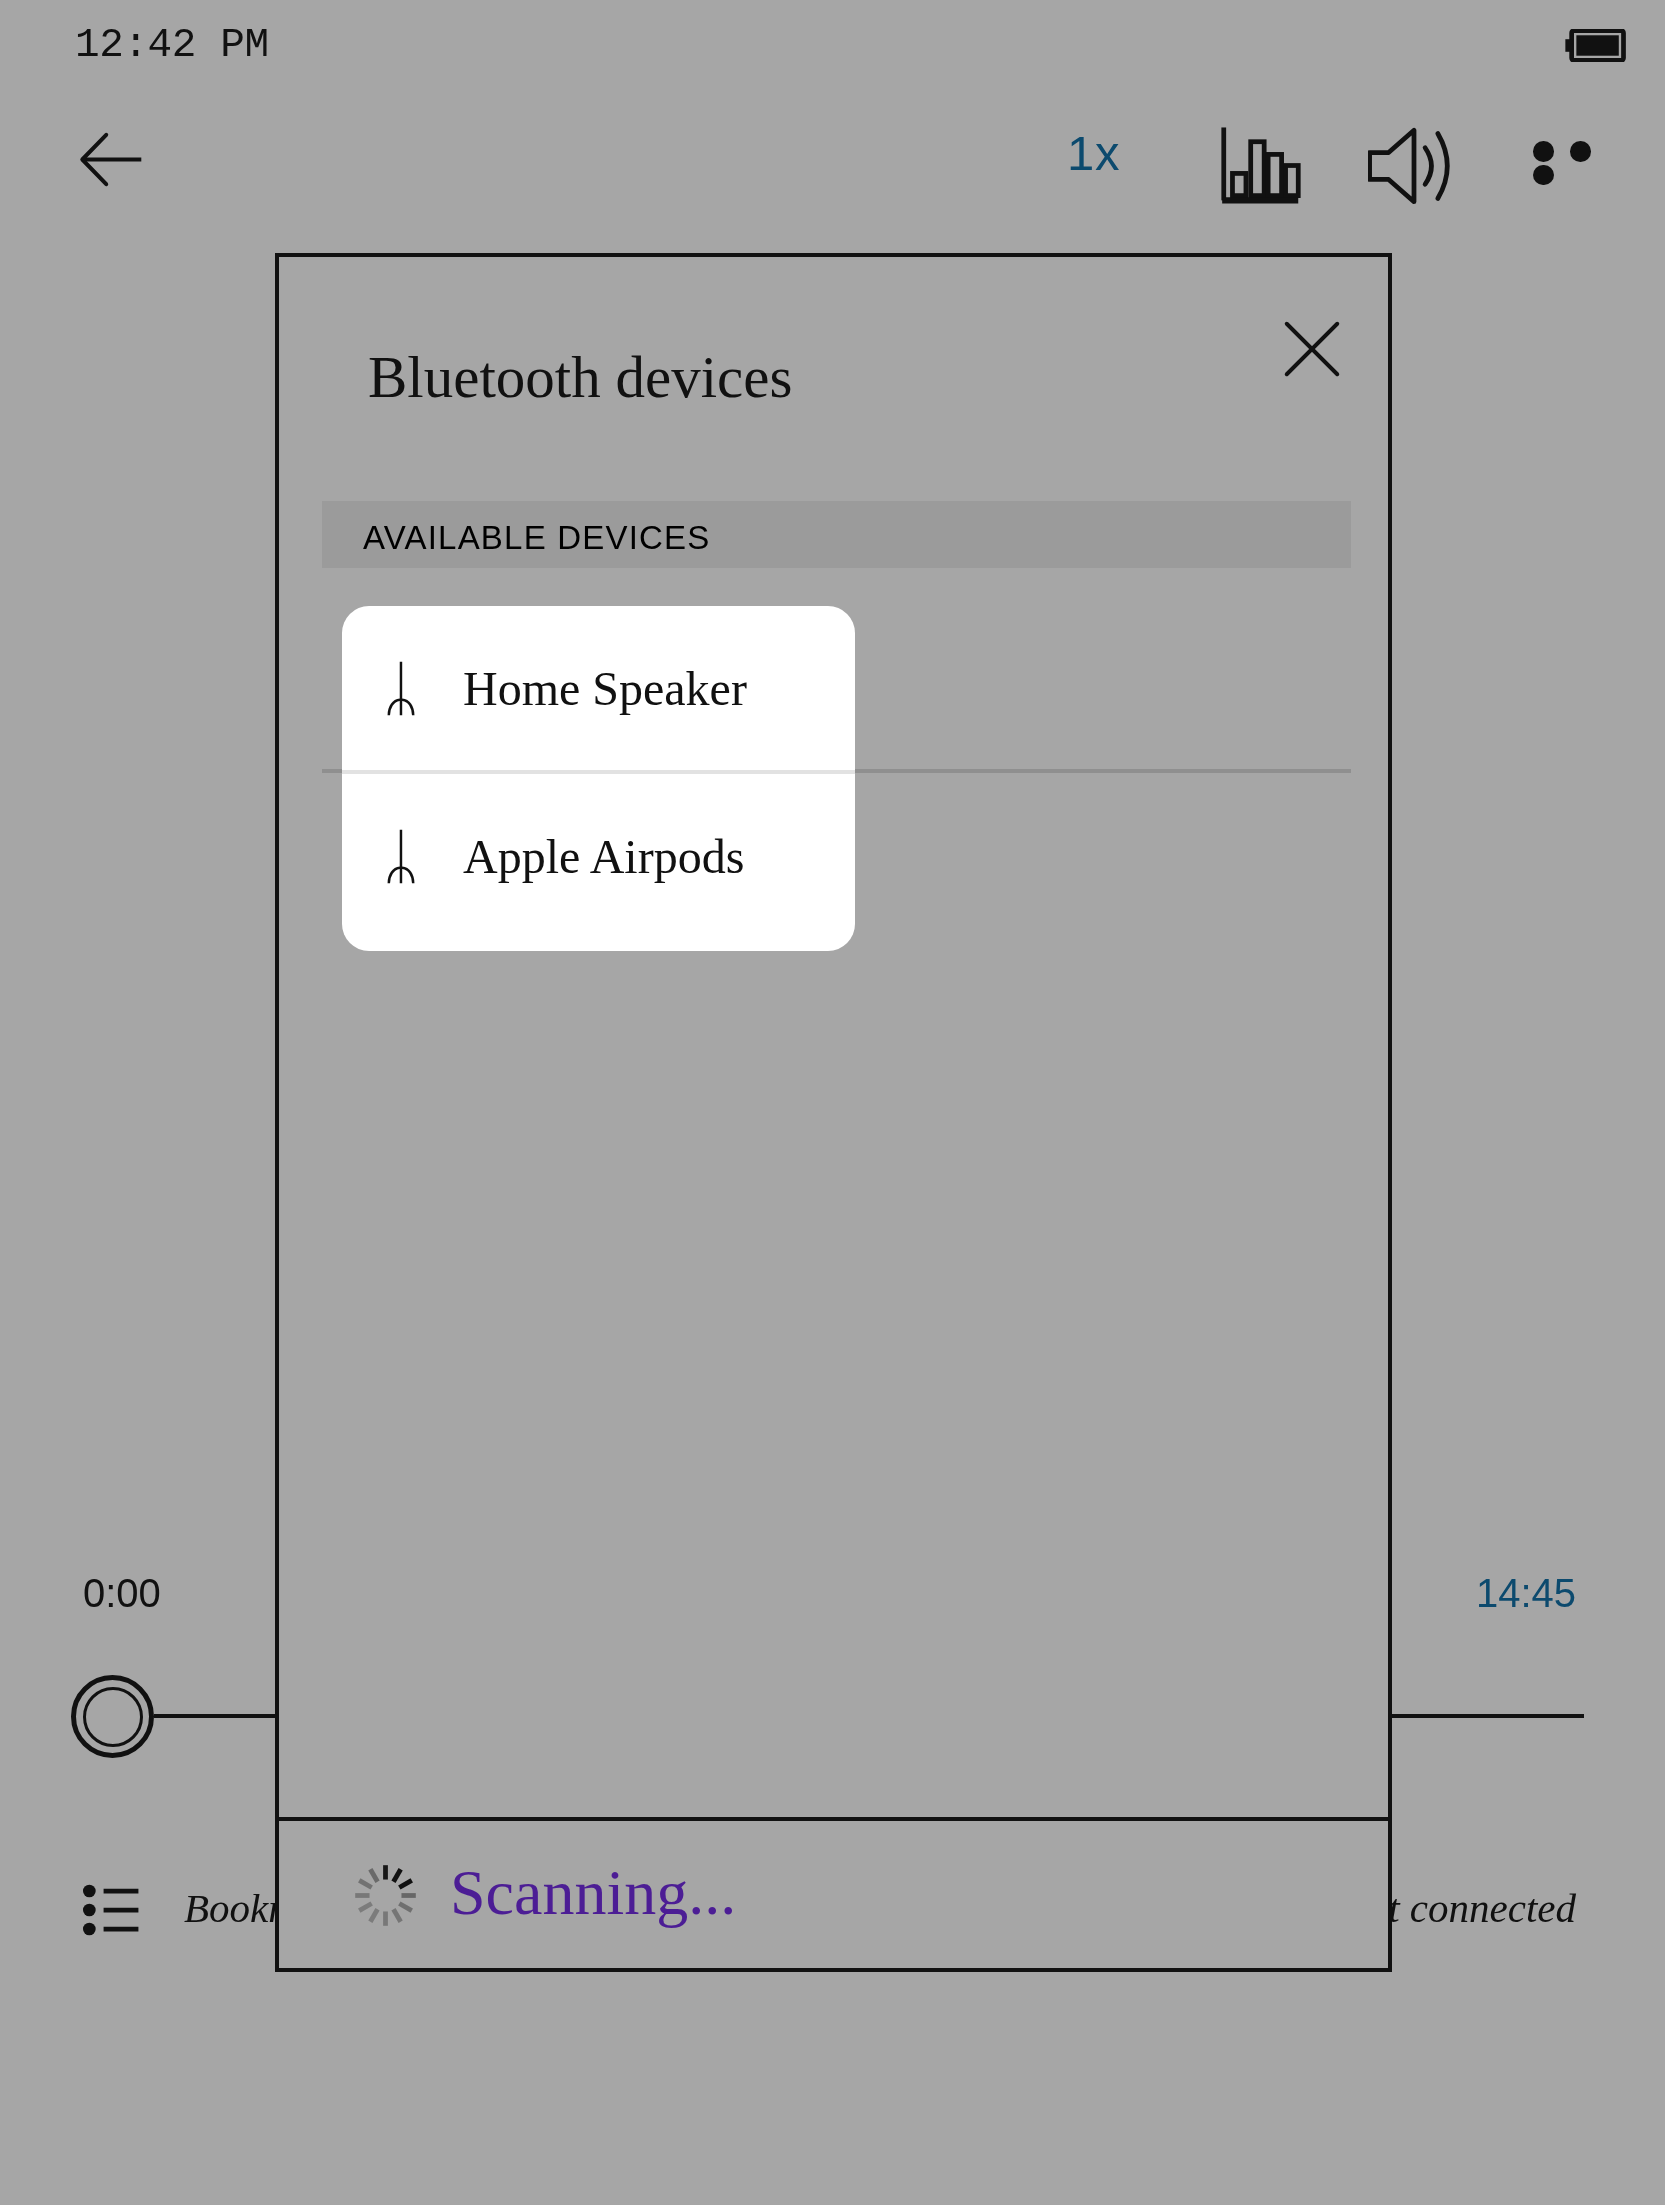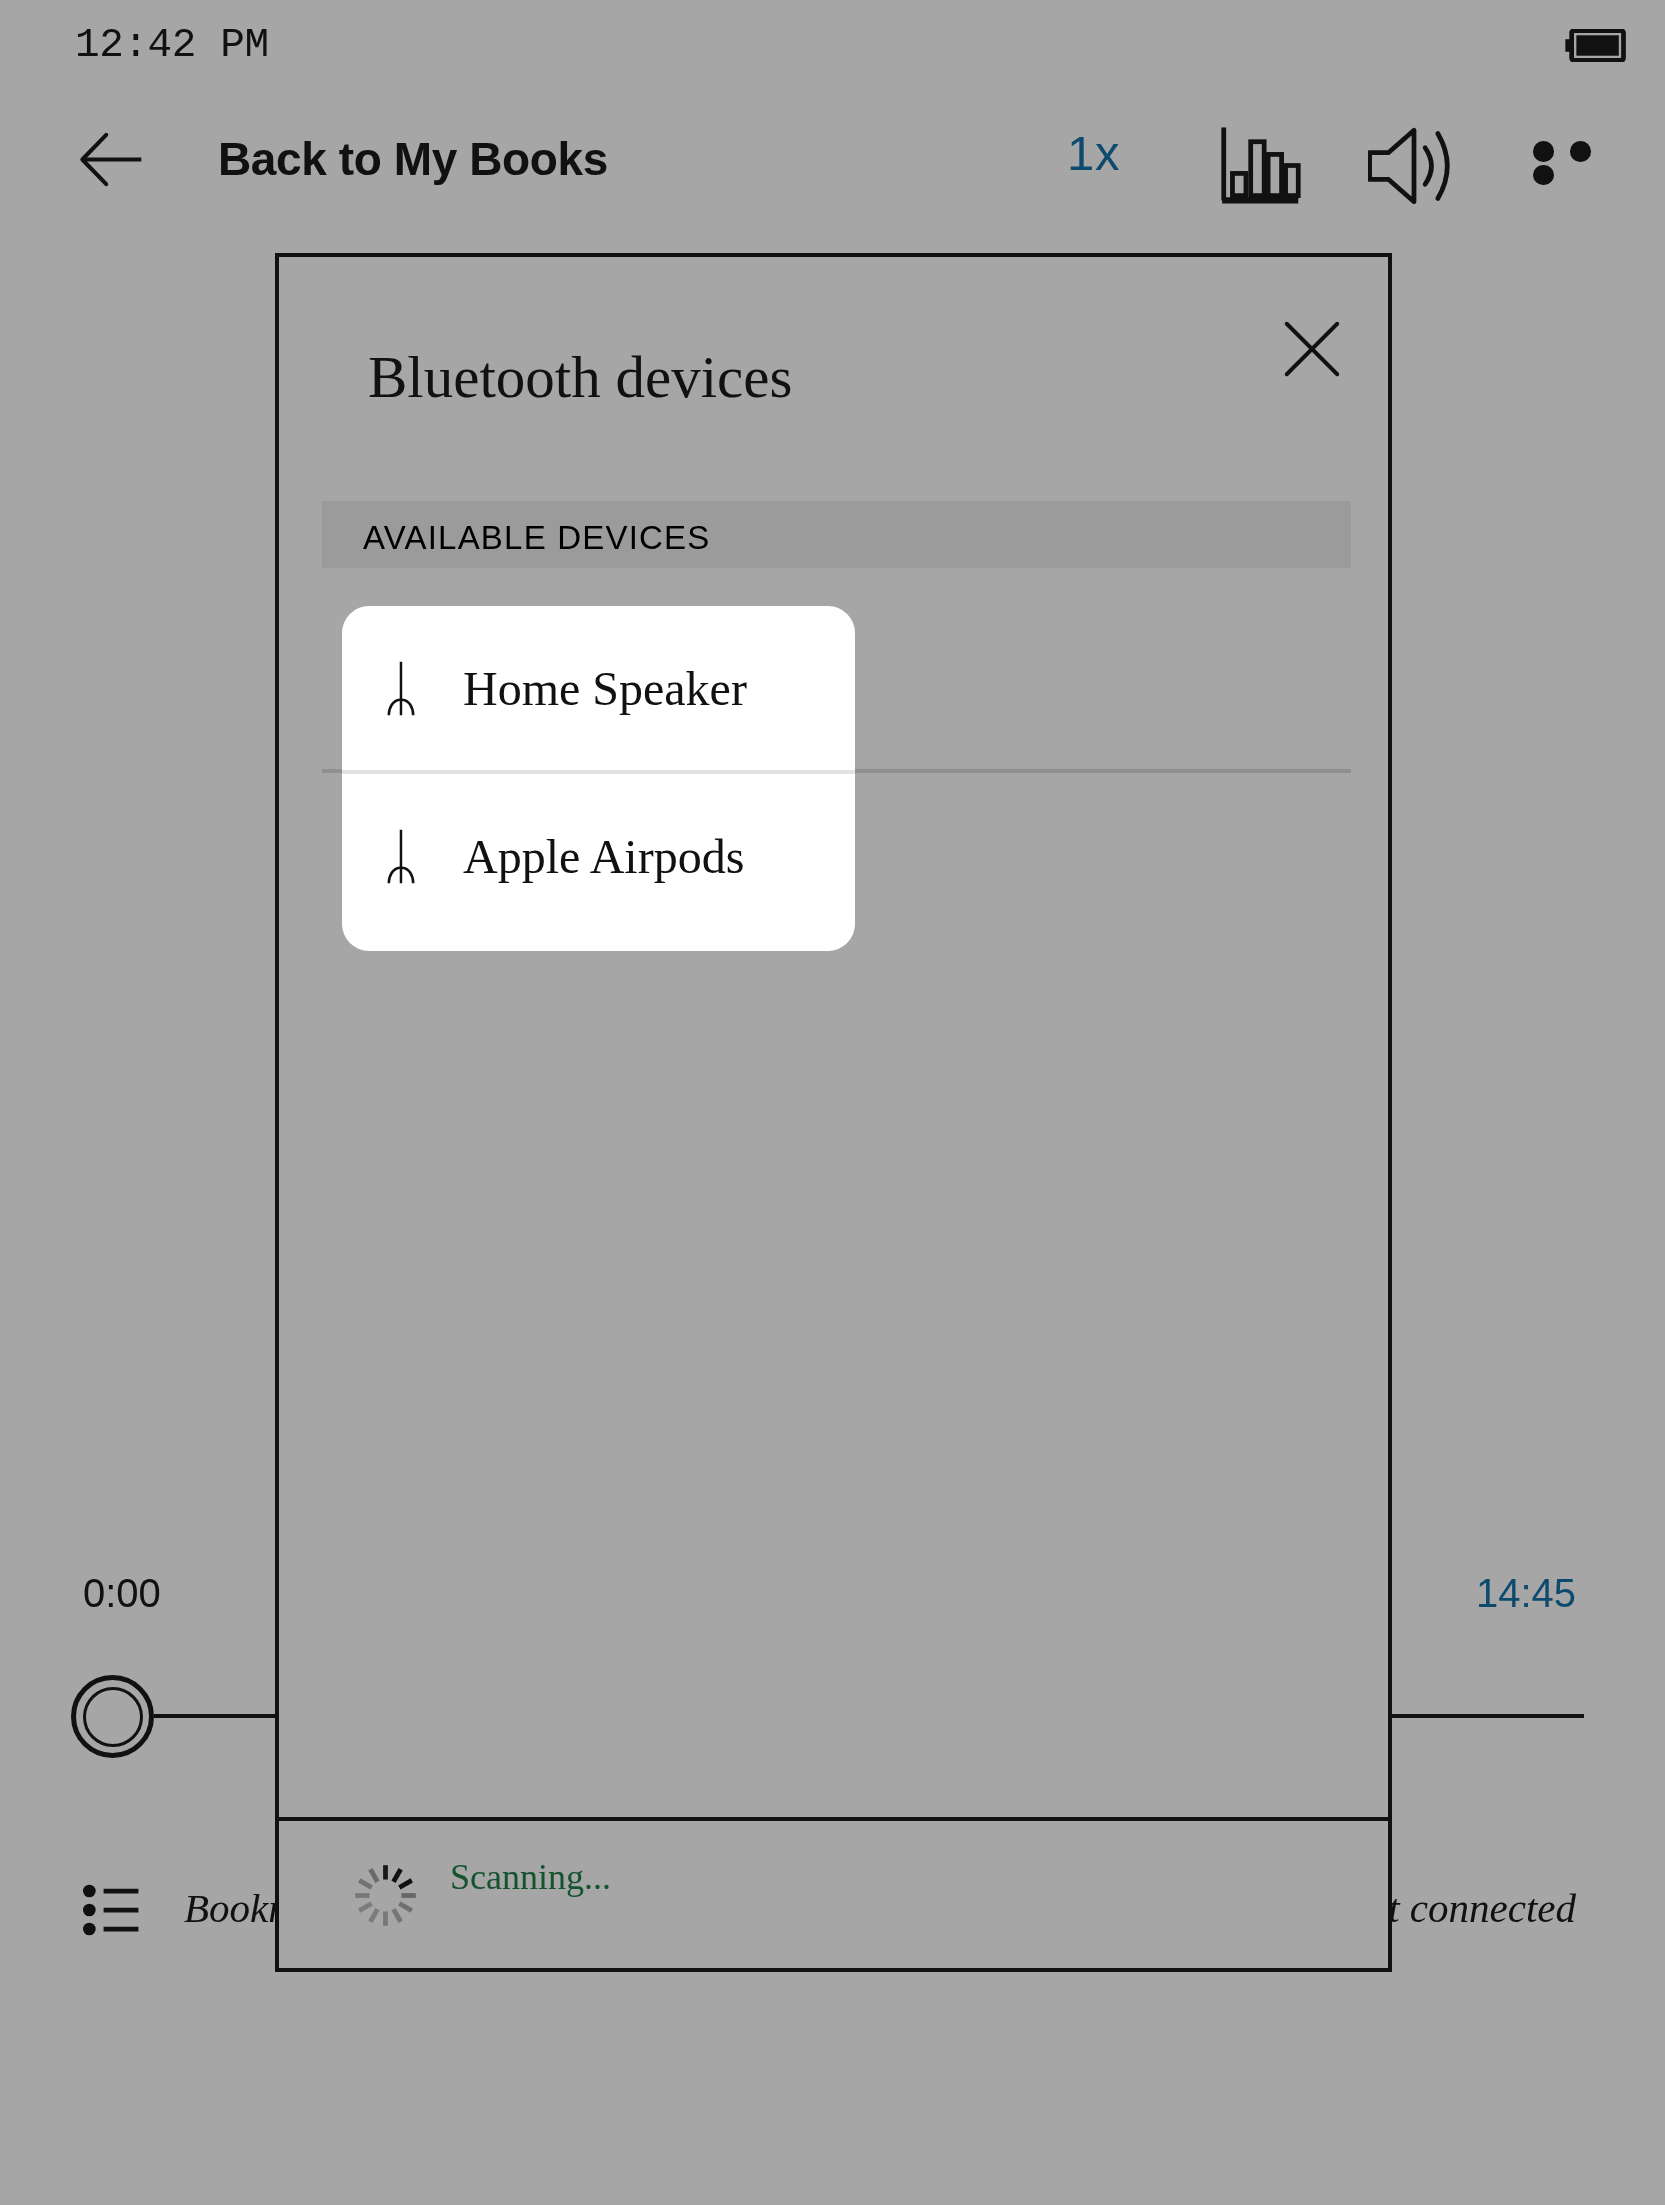--- a/index.html
+++ b/index.html
@@ -171,21 +171,21 @@
     width: 1109px; height: 151px;
     border-top: 4px solid #111;
   }
   #scanning-spinner {
     position: absolute; left: 73px; top: 41px;
     width: 67px; height: 67px;
   }
   #scanning-label {
     position: absolute; left: 171px; top: 35px;
     font-family: "Liberation Serif", serif;
-    font-size: 36px; color: #14532d;
+    font-size: 64px; color: #4c1d95;
   }
 </style>
 </head>
 <body>
 
 <div id="screen">
 
   <div id="status-bar">
     <div id="clock">12:42 PM</div>
     <div id="battery-icon">
@@ -197,21 +197,20 @@
     </div>
   </div>
 
   <div id="toolbar">
     <div id="back-arrow">
       <svg width="64" height="59" viewBox="0 0 80 74">
         <path d="M4 37 H78" stroke="#111" stroke-width="5" fill="none"></path>
         <path d="M34 6 L4 37 L34 68" stroke="#111" stroke-width="5" fill="none" stroke-linecap="round" stroke-linejoin="round"></path>
       </svg>
     </div>
-    <div id="toolbar-title">Back to My Books</div>
 
     <div class="tb-icon" id="speed-control">1x</div>
 
     <div class="tb-icon" id="equalizer-icon">
       <svg width="84" height="83" viewBox="0 0 106 104">
         <path d="M6 4 V96" stroke="#111" stroke-width="6" fill="none"></path>
         <path d="M4 96 H100" stroke="#111" stroke-width="8" fill="none"></path>
         <rect x="17" y="62" width="17" height="28" fill="none" stroke="#111" stroke-width="6"></rect>
         <rect x="40" y="22" width="17" height="68" fill="none" stroke="#111" stroke-width="6"></rect>
         <rect x="62" y="38" width="17" height="52" fill="none" stroke="#111" stroke-width="6"></rect>

